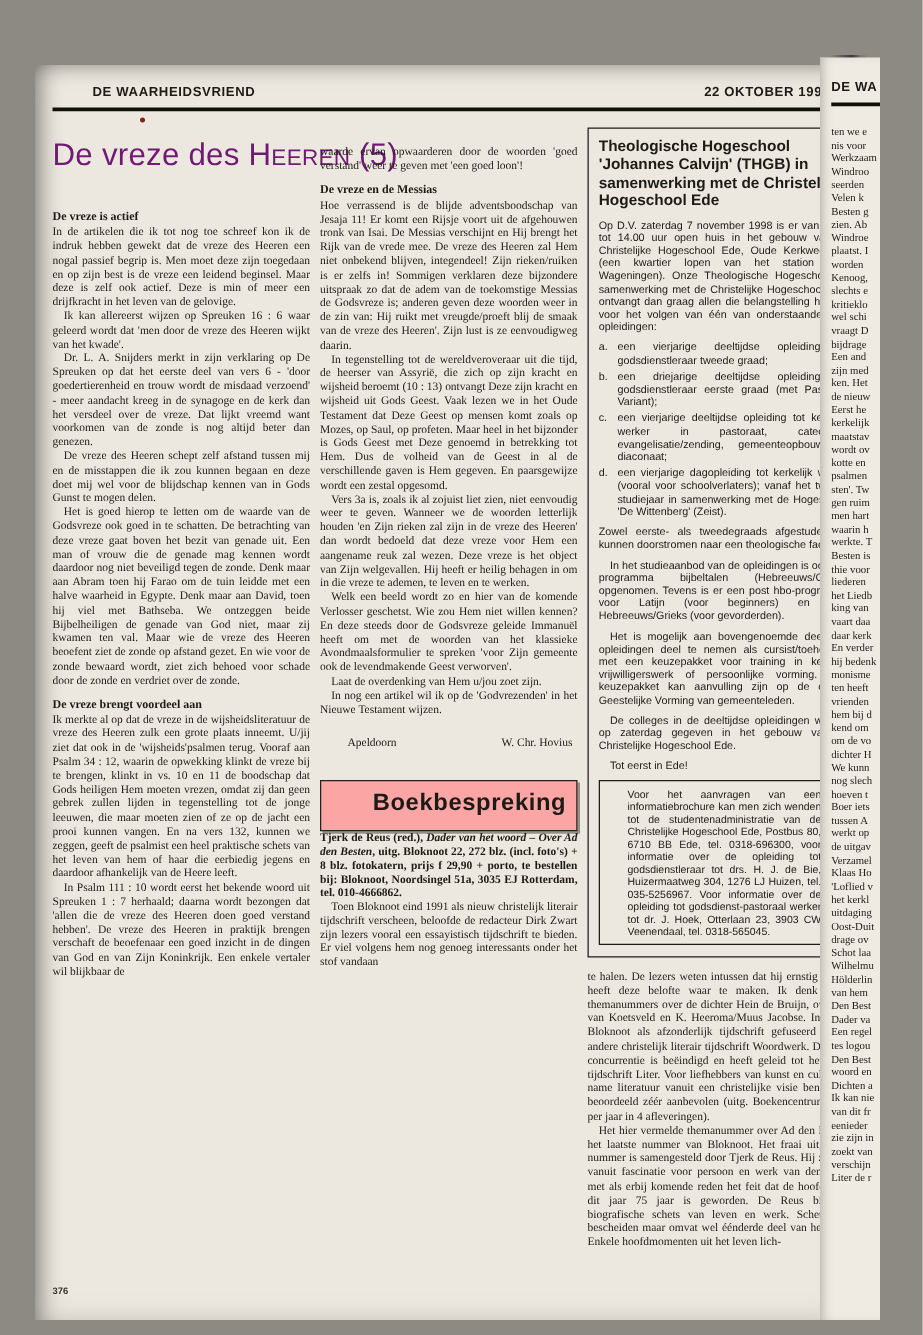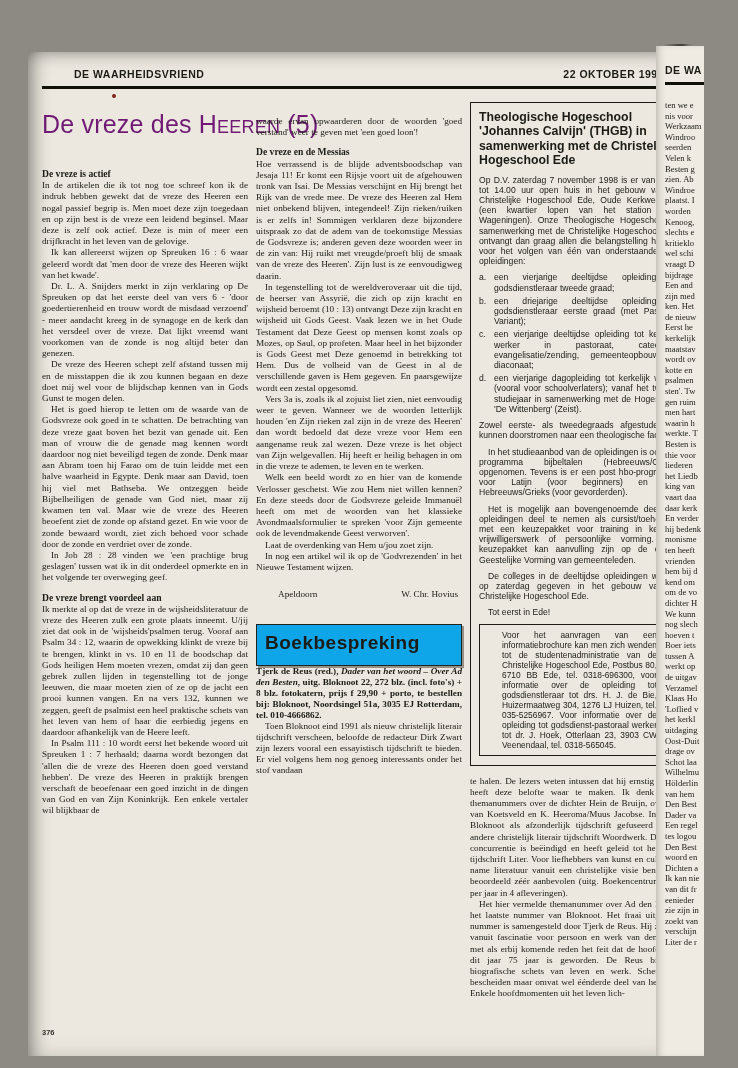--- a/index.html
+++ b/index.html
@@ -38,23 +38,23 @@
   .col p + p { text-indent:9px; }
   .subhead {
     font-weight:bold; font-size:9.6px; margin:8px 0 1px 0; text-align:left;
   }
   .subhead.first { margin-top:12px; }
 
   .signature { display:flex; justify-content:space-between; margin-top:16px; padding-right:4px; font-size:9.2px;margin-left:22px; }
 
   
   .review-box {
-    margin-top:24px; border:1px solid #23221c; background:#0ea5e9;
+    margin-top:24px; border:1px solid #23221c; background:#fca5a5;
     box-shadow:2px 2px 0 rgba(40,38,30,.45);
-    padding:12px 8px; text-align:left;
+    padding:12px 8px; text-align:right;
   }
   .review-box-label {
     font-family:"Liberation Sans", sans-serif; font-weight:bold;
     font-size:19px; letter-spacing:.5px; color:#1c1b16;
   }
   .bib { margin-top:12px; font-weight:bold; font-size:9.2px; line-height:11px; }
   .bib .t { font-style:italic; }
   .review-text { margin-top:4px; }
 
   
@@ -117,21 +117,20 @@
 
   <div class="art-title"><span>De vreze des </span><span class="sc">Heeren</span><span> (5)</span></div>
 
   <div class="col col1">
     <div class="subhead first">De vreze is actief</div>
     <p>In de artikelen die ik tot nog toe schreef kon ik de indruk hebben gewekt dat de vreze des Heeren een nogal passief begrip is. Men moet deze zijn toegedaan en op zijn best is de vreze een leidend beginsel. Maar deze is zelf ook actief. Deze is min of meer een drijfkracht in het leven van de gelovige.</p>
     <p>Ik kan allereerst wijzen op Spreuken 16 : 6 waar geleerd wordt dat 'men door de vreze des Heeren wijkt van het kwade'.</p>
     <p>Dr. L. A. Snijders merkt in zijn verklaring op De Spreuken op dat het eerste deel van vers 6 - 'door goedertierenheid en trouw wordt de misdaad verzoend' - meer aandacht kreeg in de synagoge en de kerk dan het versdeel over de vreze. Dat lijkt vreemd want voorkomen van de zonde is nog altijd beter dan genezen.</p>
     <p>De vreze des Heeren schept zelf afstand tussen mij en de misstappen die ik zou kunnen begaan en deze doet mij wel voor de blijdschap kennen van in Gods Gunst te mogen delen.</p>
     <p>Het is goed hierop te letten om de waarde van de Godsvreze ook goed in te schatten. De betrachting van deze vreze gaat boven het bezit van genade uit. Een man of vrouw die de genade mag kennen wordt daardoor nog niet beveiligd tegen de zonde. Denk maar aan Abram toen hij Farao om de tuin leidde met een halve waarheid in Egypte. Denk maar aan David, toen hij viel met Bathseba. We ontzeggen beide Bijbelheiligen de genade van God niet, maar zij kwamen ten val. Maar wie de vreze des Heeren beoefent ziet de zonde op afstand gezet. En wie voor de zonde bewaard wordt, ziet zich behoed voor schade door de zonde en verdriet over de zonde.</p>
-    <p>In Job 28 : 28 vinden we 'een prachtige brug geslagen' tussen wat ik in dit onderdeel opmerkte en in het volgende ter overweging geef.</p>
     <div class="subhead">De vreze brengt voordeel aan</div>
     <p>Ik merkte al op dat de vreze in de wijsheidsliteratuur de vreze des Heeren zulk een grote plaats inneemt. U/jij ziet dat ook in de 'wijsheids'psalmen terug. Vooraf aan Psalm 34 : 12, waarin de opwekking klinkt de vreze bij te brengen, klinkt in vs. 10 en 11 de boodschap dat Gods heiligen Hem moeten vrezen, omdat zij dan geen gebrek zullen lijden in tegenstelling tot de jonge leeuwen, die maar moeten zien of ze op de jacht een prooi kunnen vangen. En na vers 132, kunnen we zeggen, geeft de psalmist een heel praktische schets van het leven van hem of haar die eerbiedig jegens en daardoor afhankelijk van de Heere leeft.</p>
     <p>In Psalm 111 : 10 wordt eerst het bekende woord uit Spreuken 1 : 7 herhaald; daarna wordt bezongen dat 'allen die de vreze des Heeren doen goed verstand hebben'. De vreze des Heeren in praktijk brengen verschaft de beoefenaar een goed inzicht in de dingen van God en van Zijn Koninkrijk. Een enkele vertaler wil blijkbaar de</p>
   </div>
 
   <div class="col col2">
     <p>waarde ervan opwaarderen door de woorden 'goed verstand' weer te geven met 'een goed loon'!</p>
     <div class="subhead">De vreze en de Messias</div>
     <p>Hoe verrassend is de blijde adventsboodschap van Jesaja 11! Er komt een Rijsje voort uit de afgehouwen tronk van Isai. De Messias verschijnt en Hij brengt het Rijk van de vrede mee. De vreze des Heeren zal Hem niet onbekend blijven, integendeel! Zijn rieken/ruiken is er zelfs in! Sommigen verklaren deze bijzondere uitspraak zo dat de adem van de toekomstige Messias de Godsvreze is; anderen geven deze woorden weer in de zin van: Hij ruikt met vreugde/proeft blij de smaak van de vreze des Heeren'. Zijn lust is ze eenvoudigweg daarin.</p>
     <p>In tegenstelling tot de wereldveroveraar uit die tijd, de heerser van Assyrië, die zich op zijn kracht en wijsheid beroemt (10 : 13) ontvangt Deze zijn kracht en wijsheid uit Gods Geest. Vaak lezen we in het Oude Testament dat Deze Geest op mensen komt zoals op Mozes, op Saul, op profeten. Maar heel in het bijzonder is Gods Geest met Deze genoemd in betrekking tot Hem. Dus de volheid van de Geest in al de verschillende gaven is Hem gegeven. En paarsgewijze wordt een zestal opgesomd.</p>

